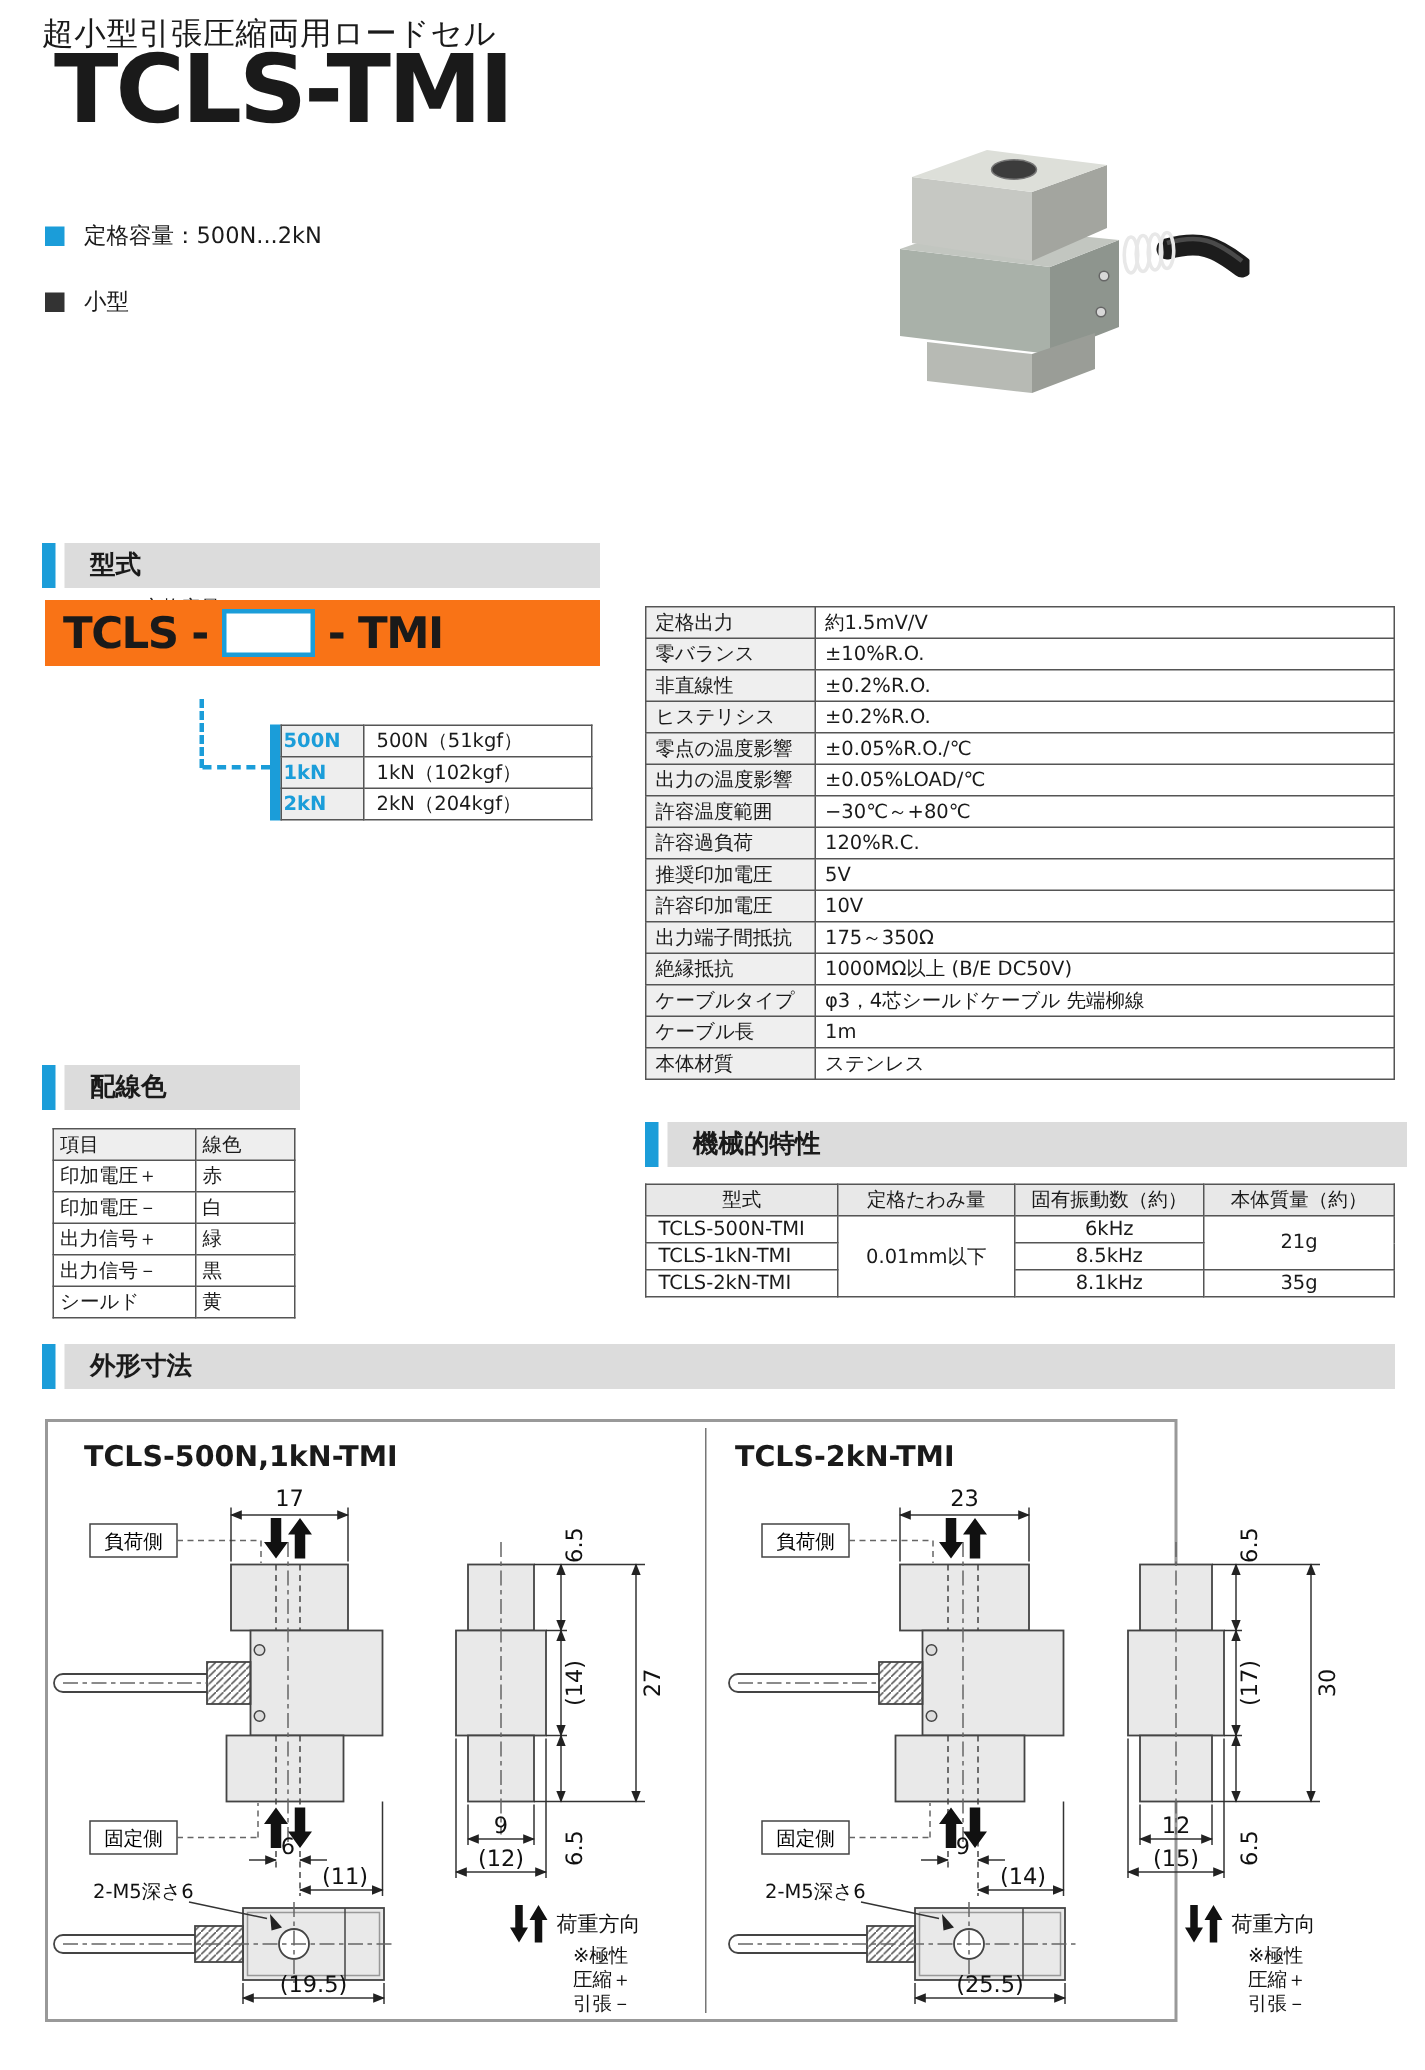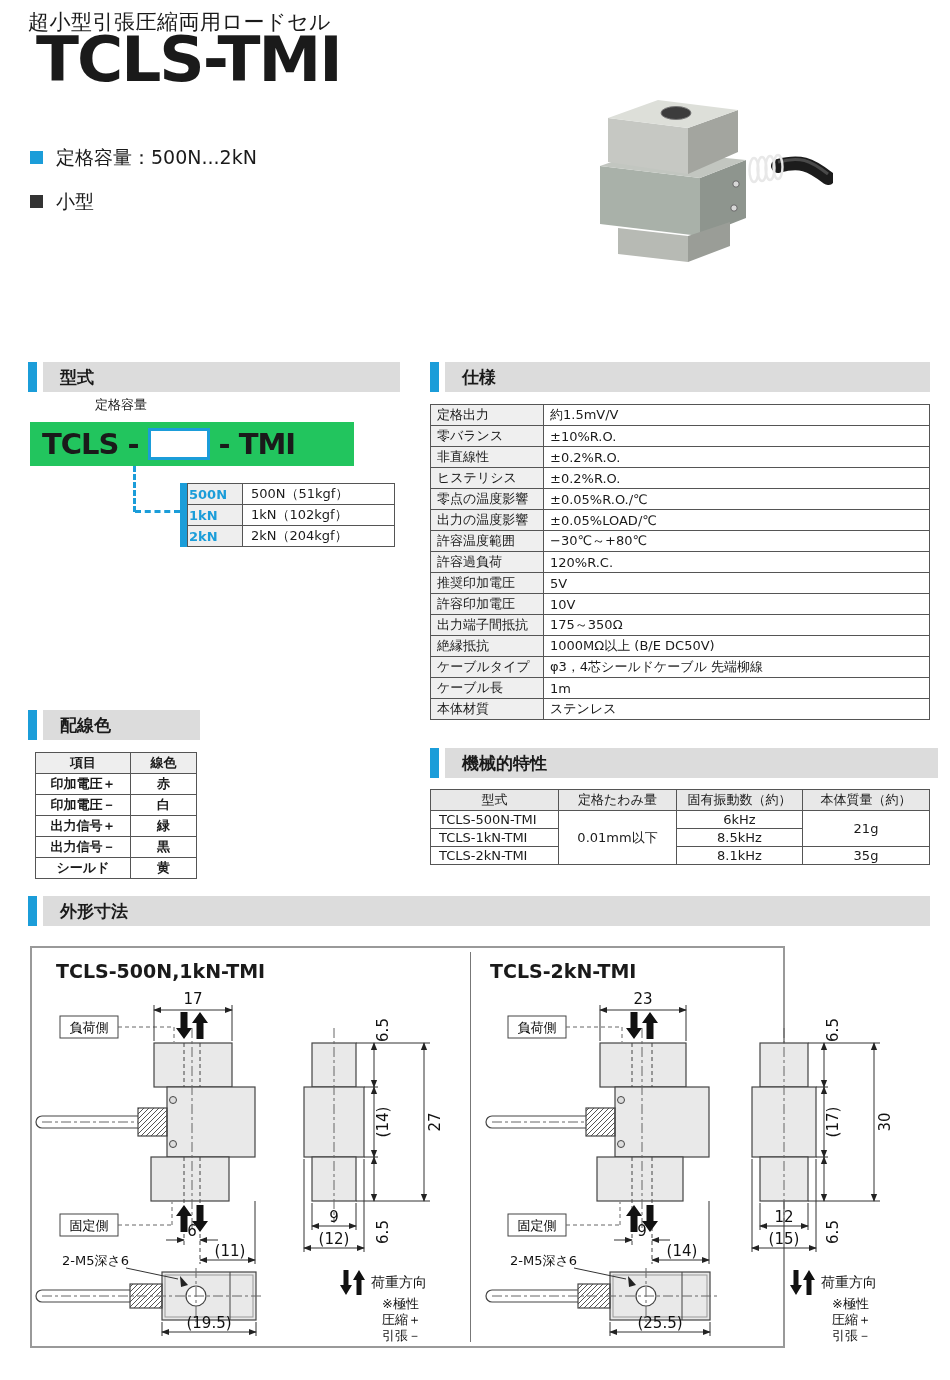--- a/index.html
+++ b/index.html
@@ -6,58 +6,58 @@
   html,body{margin:0;padding:0;background:#fff}
   .page{position:relative;width:950px;height:1380px;background:#fff;overflow:hidden;
         font-family:"DejaVu Sans","Liberation Sans",sans-serif;color:#1a1a1a;
         --accent:#1b9dd9;}
   .abs{position:absolute}
 
   
   .subtitle{left:28px;top:8px;font-size:21px;font-weight:500;letter-spacing:.5px}
   .big-title{left:36px;top:28px;font-size:63px;font-weight:bold;letter-spacing:-2px;line-height:1}
   .features{left:30px;top:144px}
-  .feature{display:flex;align-items:center;gap:13px;font-size:19px;height:27px}
+  .feature{display:flex;align-items:center;gap:13px;font-size:15px;height:27px}
   .feature .sq{width:13px;height:13px;background:#333;flex:none}
   .feature.accent .sq{background:var(--accent)}
   .feature.f1{margin-bottom:17px}
   .photo{left:538px;top:66px}
 
   
   .sec-h{display:flex;height:30px}
   .sec-h .bar{width:9px;background:var(--accent)}
   .sec-h .bg{flex:1;background:#dcdcdc;margin-left:6px;font-size:17px;font-weight:bold;line-height:30px;padding-left:17px}
   .h-model{left:28px;top:362px;width:372px}
   .h-spec{left:430px;top:362px;width:500px}
   .h-wiring{left:28px;top:710px;width:172px}
   .h-mech{left:430px;top:748px;width:508px}
   .h-dims{left:28px;top:896px;width:902px}
 
   
   .cap-label{left:95px;top:396px;font-size:13px}
-  .model-band{left:30px;top:422px;width:324px;height:44px;background:#22c55e;display:flex;align-items:center;padding-left:12px;font-size:29px;font-weight:bold;letter-spacing:-1px}
+  .model-band{left:30px;top:400px;width:370px;height:44px;background:#f97316;display:flex;align-items:center;padding-left:12px;font-size:29px;font-weight:bold;letter-spacing:-1px}
   .model-box{width:62px;height:32px;border:3px solid var(--accent);background:#fff;margin:0 9px;flex:none}
   .conn-v{left:133px;top:466px;height:46px;width:0;border-left:3px dashed var(--accent)}
   .conn-h{left:135px;top:510px;width:45px;height:0;border-top:3px dashed var(--accent)}
   .model-table{left:180px;top:483px;border-left:7px solid var(--accent)}
   .model-table table{border-collapse:collapse;font-size:13px;border:1px solid #333}
   .model-table td{border:1px solid #555;height:19px}
   .model-table td.code{width:55px;text-align:left;color:var(--accent);font-weight:bold;background:#eee}
   .model-table td.desc{width:152px;padding-left:8px}
 
   
   .spec{left:430px;top:404px;width:500px}
   .spec table{border-collapse:collapse;width:100%;font-size:13px;border:1px solid #333}
   .spec td{border:1px solid #555;padding:1px 6px;height:17px}
   .spec td.lbl{width:113px;background:#efefef}
 
   
   .wiring{left:35px;top:752px}
   .wiring table{border-collapse:collapse;font-size:13px;border:1px solid #333}
-  .wiring th,.wiring td{border:1px solid #555;height:17px;text-align:center;font-weight:bold;padding:1px 4px}
+  .wiring th,.wiring td{border:1px solid #555;height:17px;text-align:left;font-weight:normal;padding:1px 4px}
   .wiring th{background:#eee}
   .wiring .c1{width:95px}.wiring .c2{width:66px}
 
   
   .mech{left:430px;top:789px;width:500px}
   .mech table{border-collapse:collapse;width:100%;font-size:13px;border:1px solid #333}
   .mech th{background:#e8e8e8;border:1px solid #555;height:19px;font-weight:normal;text-align:center}
   .mech td{border:1px solid #555;height:17px;text-align:center;padding:1px 4px}
   .mech td.model{text-align:left;padding-left:8px}
 
@@ -113,24 +113,20 @@
       <ellipse cx="216" cy="104" rx="4.5" ry="12"></ellipse>
       <ellipse cx="224" cy="103" rx="4.5" ry="12"></ellipse>
       <ellipse cx="232" cy="102" rx="4.5" ry="12"></ellipse>
       <ellipse cx="240" cy="101" rx="4.5" ry="12"></ellipse>
     </g>
   </svg>
 
   <div class="abs sec-h h-model">
     <div class="bar"></div>
     <div class="bg">型式</div>
-  </div>
-  <div class="abs sec-h h-spec">
-    <div class="bar"></div>
-    <div class="bg">仕様</div>
   </div>
 
   <div class="abs cap-label">定格容量</div>
   <div class="abs model-band">
     <span>TCLS -</span>
     <span class="model-box"></span>
     <span>- TMI</span>
   </div>
   <div class="abs conn-v"></div>
   <div class="abs conn-h"></div>

